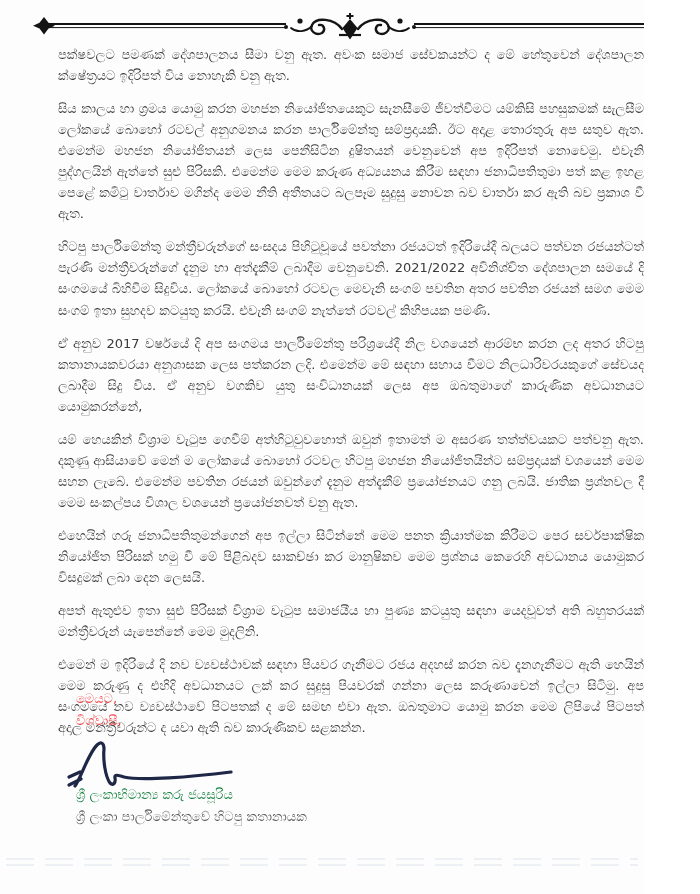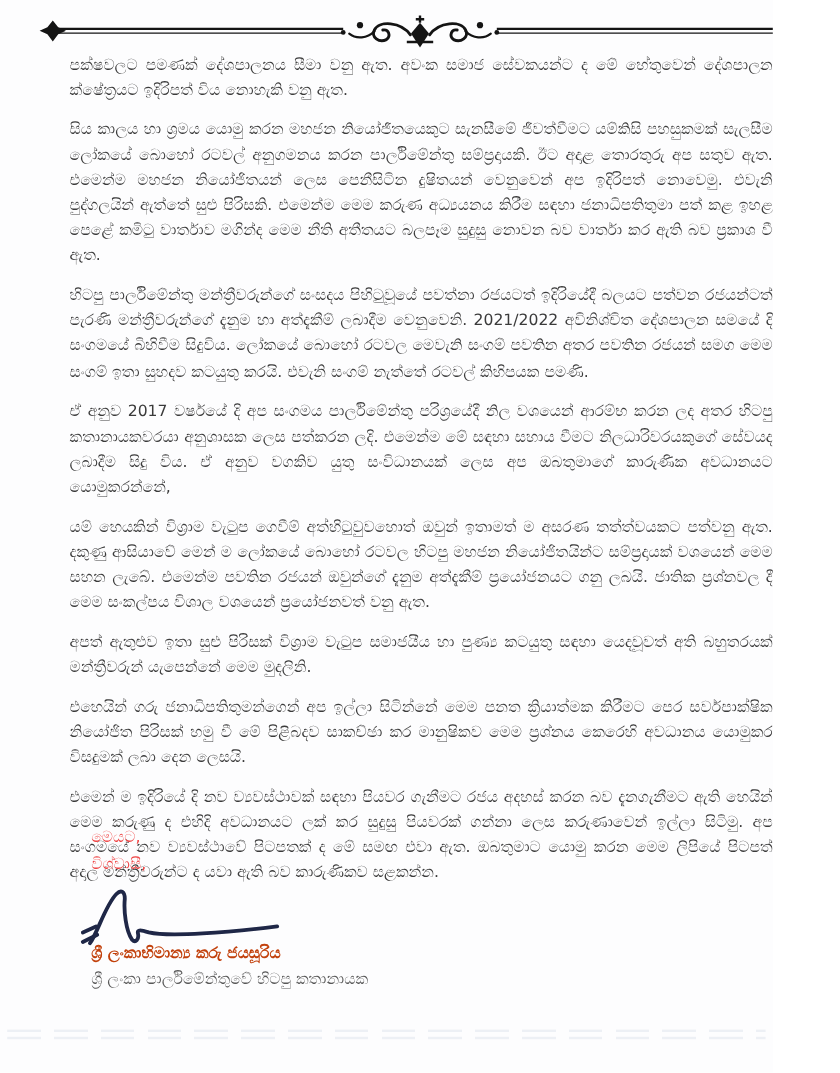--- a/index.html
+++ b/index.html
@@ -22,21 +22,21 @@
     position:absolute;top:688px;left:76px;
     color:#ef4444;font-size:13px;line-height:1.7;
   }
   .signature-wrap{
     position:absolute;top:736px;left:66px;width:230px;height:60px;
   }
   .signatory{
     position:absolute;top:784px;left:76px;
     font-size:13px;line-height:1.7;
   }
-  .signatory .name{font-weight:700;color:#c2410c;margin:0;}
+  .signatory .name{font-weight:400;color:#15803d;margin:0;}
   .signatory .role{font-weight:400;color:#585858;margin:0;}
   .bottom-ornament{
     position:absolute;left:6px;right:6px;top:858px;height:12px;
   }
   .bottom-ornament .chain-row{
     height:2px;margin-bottom:4px;
     background:repeating-linear-gradient(90deg,
       #edf0f5 0px, #edf0f5 28px,
       transparent 28px, transparent 39px);
   }
@@ -72,22 +72,22 @@
       <path d="M311 27 h22" stroke="#141414" stroke-width="2.2"></path>
     </g>
   </svg>
 
   <div class="letter-body">
     <p>පක්ෂවලට පමණක් දේශපාලනය සීමා වනු ඇත. අවංක සමාජ සේවකයන්ට ද මේ හේතුවෙන් දේශපාලන ක්ෂේත්‍රයට ඉදිරිපත් විය නොහැකි වනු ඇත.</p>
     <p>සිය කාලය හා ශ්‍රමය යොමු කරන මහජන නියෝජිතයෙකුට සැනසීමේ ජීවත්වීමට යම්කිසි පහසුකමක් සැලසීම ලෝකයේ බොහෝ රටවල් අනුගමනය කරන පාර්ලිමේන්තු සම්ප්‍රදායකි. ඊට අදාළ තොරතුරු අප සතුව ඇත. එමෙන්ම මහජන නියෝජිතයන් ලෙස පෙනීසිටින දුෂිතයන් වෙනුවෙන් අප ඉදිරිපත් නොවෙමු. එවැනි පුද්ගලයින් ඇත්තේ සුළු පිරිසකි. එමෙන්ම මෙම කරුණ අධ්‍යයනය කිරීම සඳහා ජනාධිපතිතුමා පත් කළ ඉහළ පෙළේ කමිටු වාර්තාව මගින්ද මෙම නීති අතීතයට බලපෑම සුදුසු නොවන බව වාර්තා කර ඇති බව ප්‍රකාශ වී ඇත.</p>
     <p>හිටපු පාර්ලිමේන්තු මන්ත්‍රීවරුන්ගේ සංසදය පිහිටුවූයේ පවත්නා රජයටත් ඉදිරියේදී බලයට පත්වන රජයන්ටත් පැරණි මන්ත්‍රීවරුන්ගේ දැනුම හා අත්දැකීම් ලබාදීම වෙනුවෙනි. 2021/2022 අවිනිශ්චිත දේශපාලන සමයේ දි සංගමයේ බිහිවීම සිදුවිය. ලෝකයේ බොහෝ රටවල මෙවැනි සංගම් පවතින අතර පවතින රජයන් සමග මෙම සංගම් ඉතා සුහදව කටයුතු කරයි. එවැනි සංගම් නැත්තේ රටවල් කිහිපයක පමණි.</p>
     <p>ඒ අනුව 2017 වර්ෂයේ දි අප සංගමය පාර්ලිමේන්තු පරිශ්‍රයේදී නිල වශයෙන් ආරම්භ කරන ලද අතර හිටපු කතානායකවරයා අනුශාසක ලෙස පත්කරන ලදි. එමෙන්ම මේ සඳහා සහාය වීමට නිලධාරිවරයකුගේ සේවයද ලබාදීම සිදු විය. ඒ අනුව වගකිව යුතු සංවිධානයක් ලෙස අප ඔබතුමාගේ කාරුණික අවධානයට යොමුකරන්නේ,</p>
     <p>යම් හෙයකින් විශ්‍රාම වැටුප ගෙවීම් අත්හිටුවුවහොත් ඔවුන් ඉතාමත් ම අසරණ තත්ත්වයකට පත්වනු ඇත. දකුණු ආසියාවේ මෙන් ම ලෝකයේ බොහෝ රටවල හිටපු මහජන නියෝජිතයින්ට සම්ප්‍රදායක් වශයෙන් මෙම සහන ලැබේ. එමෙන්ම පවතින රජයන් ඔවුන්ගේ දැනුම අත්දැකීම් ප්‍රයෝජනයට ගනු ලබයි. ජාතික ප්‍රශ්නවල දී මෙම සංකල්පය විශාල වශයෙන් ප්‍රයෝජනවත් වනු ඇත.</p>
+    <p>එහෙයින් ගරු ජනාධිපතිතුමන්ගෙන් අප ඉල්ලා සිටින්නේ මෙම පනත ක්‍රියාත්මක කිරීමට පෙර සර්වපාක්ෂික නියෝජිත පිරිසක් හමු වී මේ පිළිබදව සාකච්ඡා කර මානුෂිකව මෙම ප්‍රශ්නය කෙරෙහි අවධානය යොමුකර විසදුමක් ලබා දෙන ලෙසයි.</p>
     <p>අපත් ඇතුළුව ඉතා සුළු පිරිසක් විශ්‍රාම වැටුප සමාජයීය හා පුණ්‍ය කටයුතු සඳහා යෙදවූවත් අති බහුතරයක් මන්ත්‍රීවරුන් යැපෙන්නේ මෙම මුදලිනි.</p>
-    <p>එහෙයින් ගරු ජනාධිපතිතුමන්ගෙන් අප ඉල්ලා සිටින්නේ මෙම පනත ක්‍රියාත්මක කිරීමට පෙර සර්වපාක්ෂික නියෝජිත පිරිසක් හමු වී මේ පිළිබදව සාකච්ඡා කර මානුෂිකව මෙම ප්‍රශ්නය කෙරෙහි අවධානය යොමුකර විසදුමක් ලබා දෙන ලෙසයි.</p>
     <p>එමෙන් ම ඉදිරියේ දි නව ව්‍යවස්ථාවක් සඳහා පියවර ගැනීමට රජය අදහස් කරන බව දැනගැනීමට ඇති හෙයින් මෙම කරුණු ද එහිදි අවධානයට ලක් කර සුදුසු පියවරක් ගන්නා ලෙස කරුණාවෙන් ඉල්ලා සිටිමු. අප සංගමයේ නව ව්‍යවස්ථාවේ පිටපතක් ද මේ සමඟ එවා ඇත. ඔබතුමාට යොමු කරන මෙම ලිපියේ පිටපත් අදාල මන්ත්‍රීවරුන්ට ද යවා ඇති බව කාරුණිකව සළකන්න.</p>
   </div>
 
   <div class="closing">
     <div>මෙයට,</div>
     <div>විශ්වාසී,</div>
   </div>
 
   <svg class="signature-wrap" viewBox="0 0 230 60" xmlns="http://www.w3.org/2000/svg">
     <g fill="none" stroke="#1f2747" stroke-width="3.2" stroke-linecap="round" stroke-linejoin="round">

